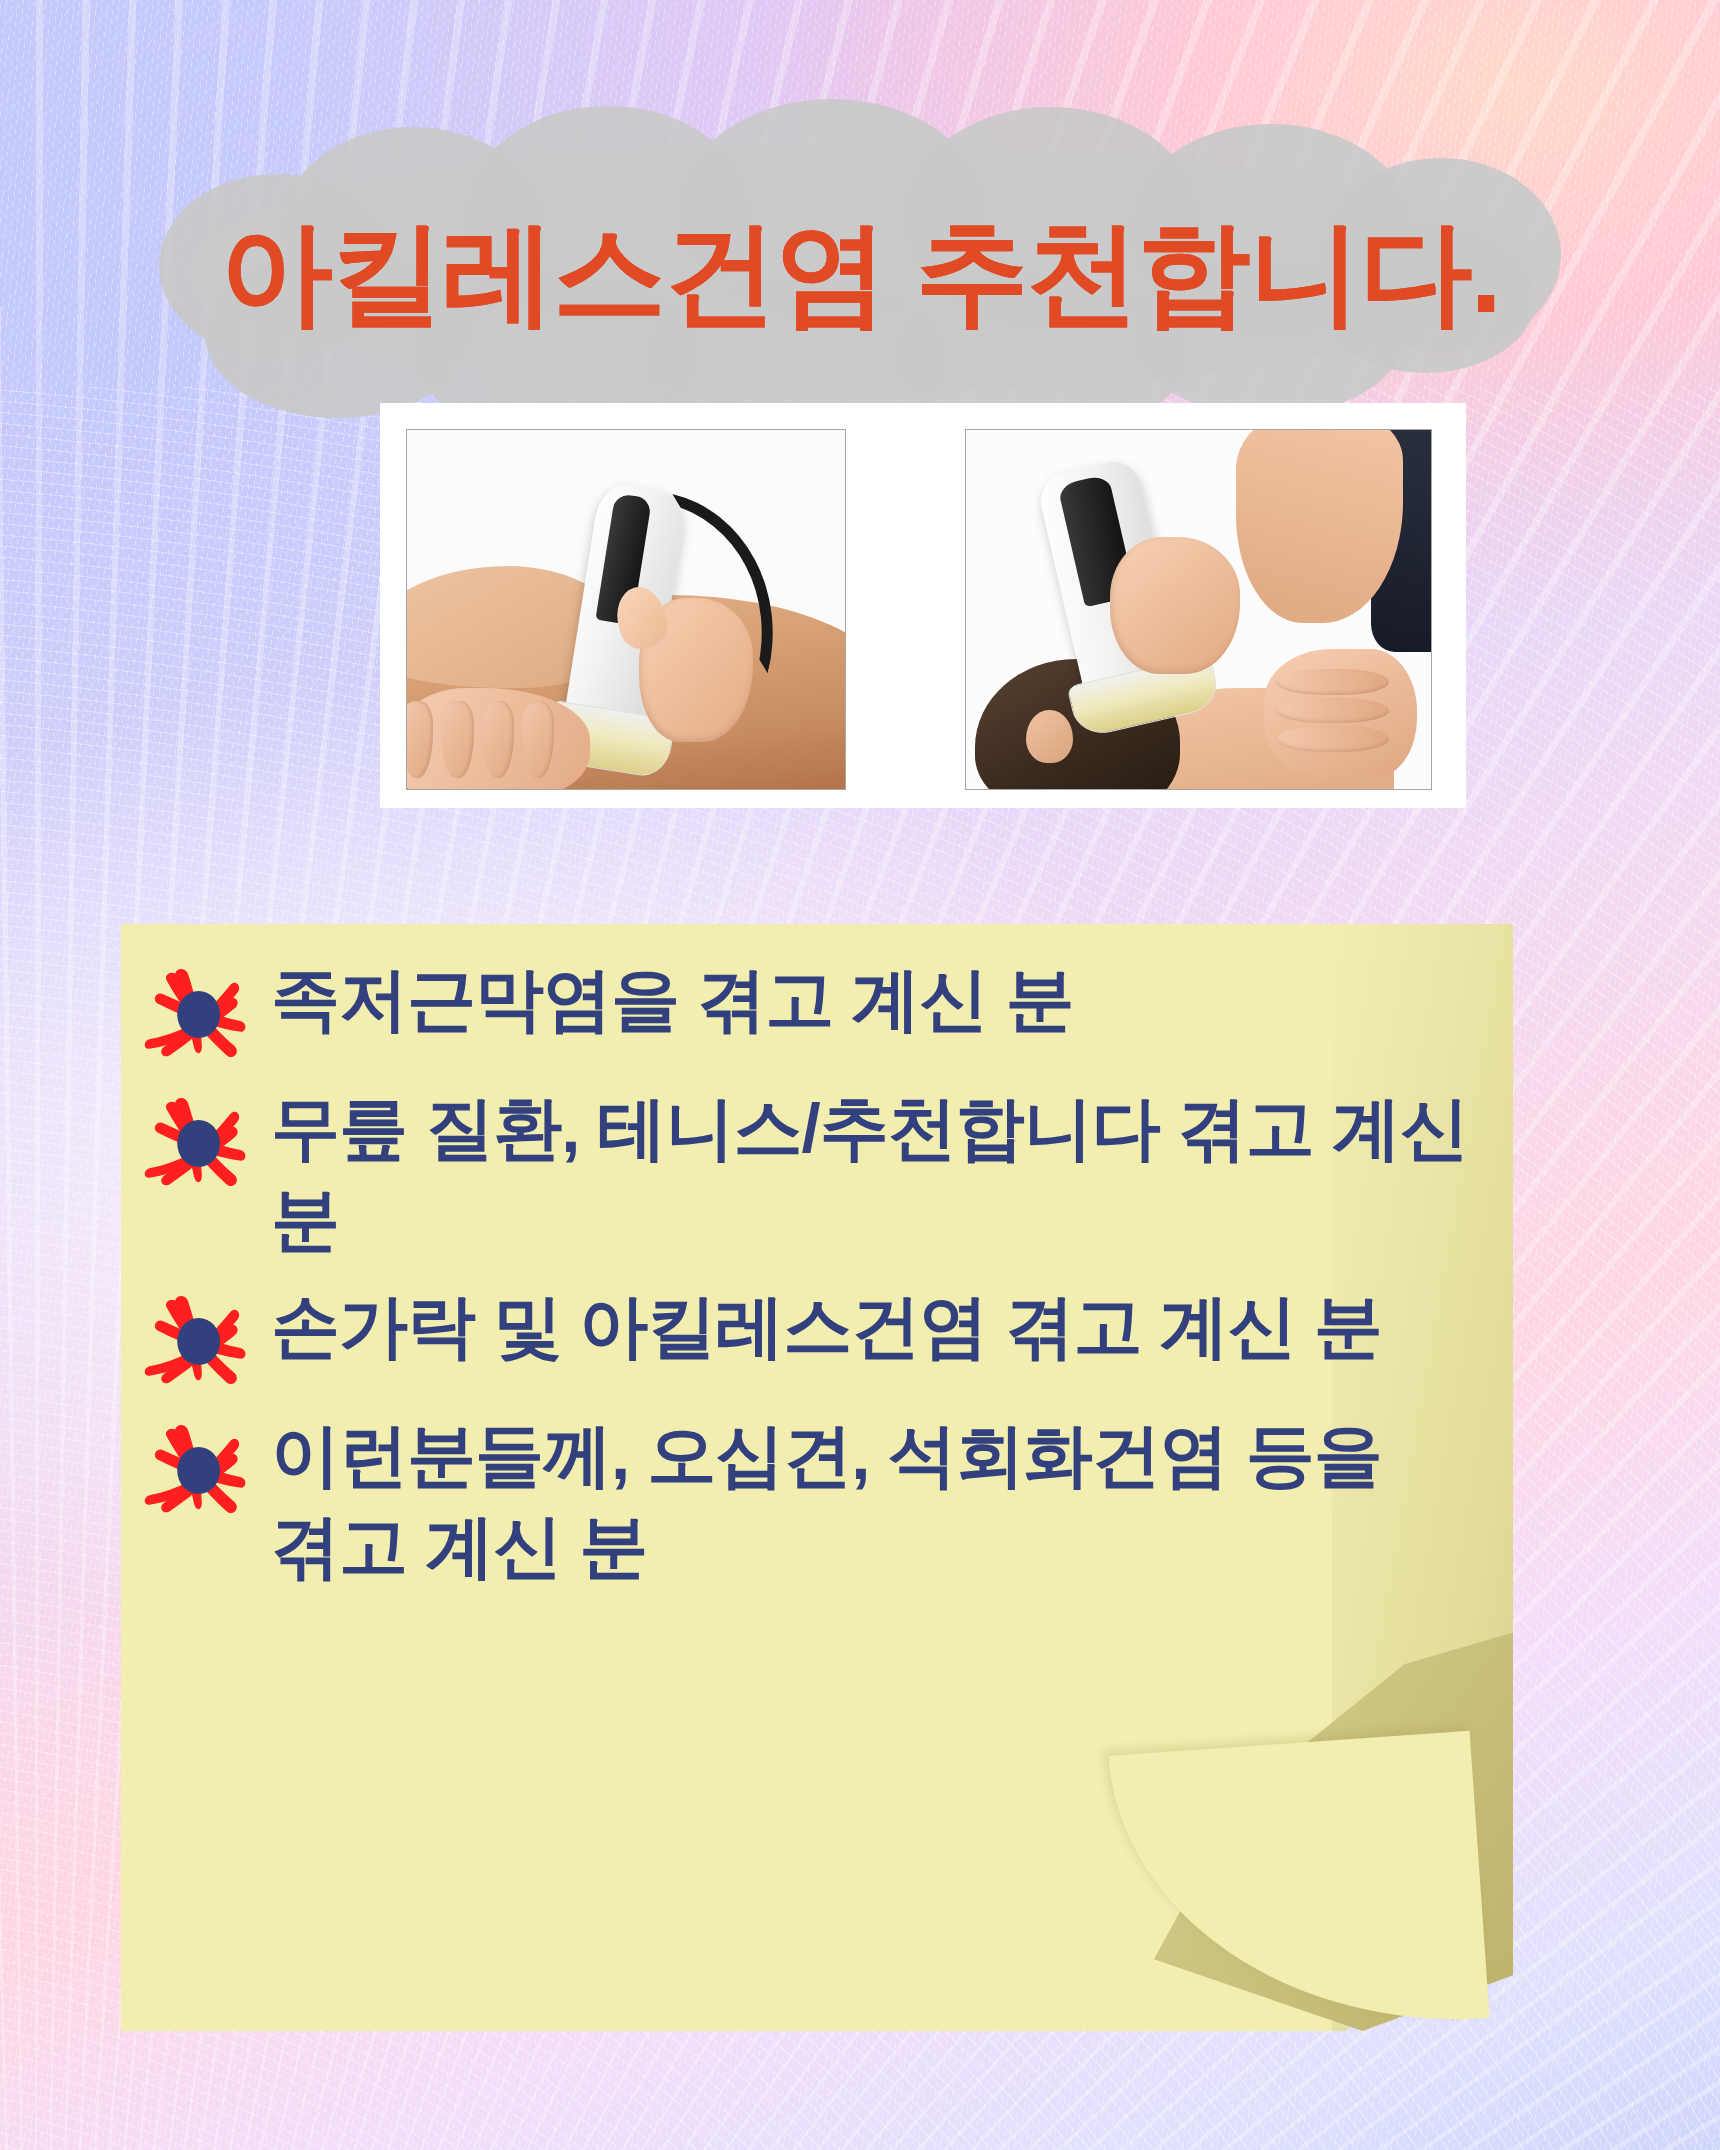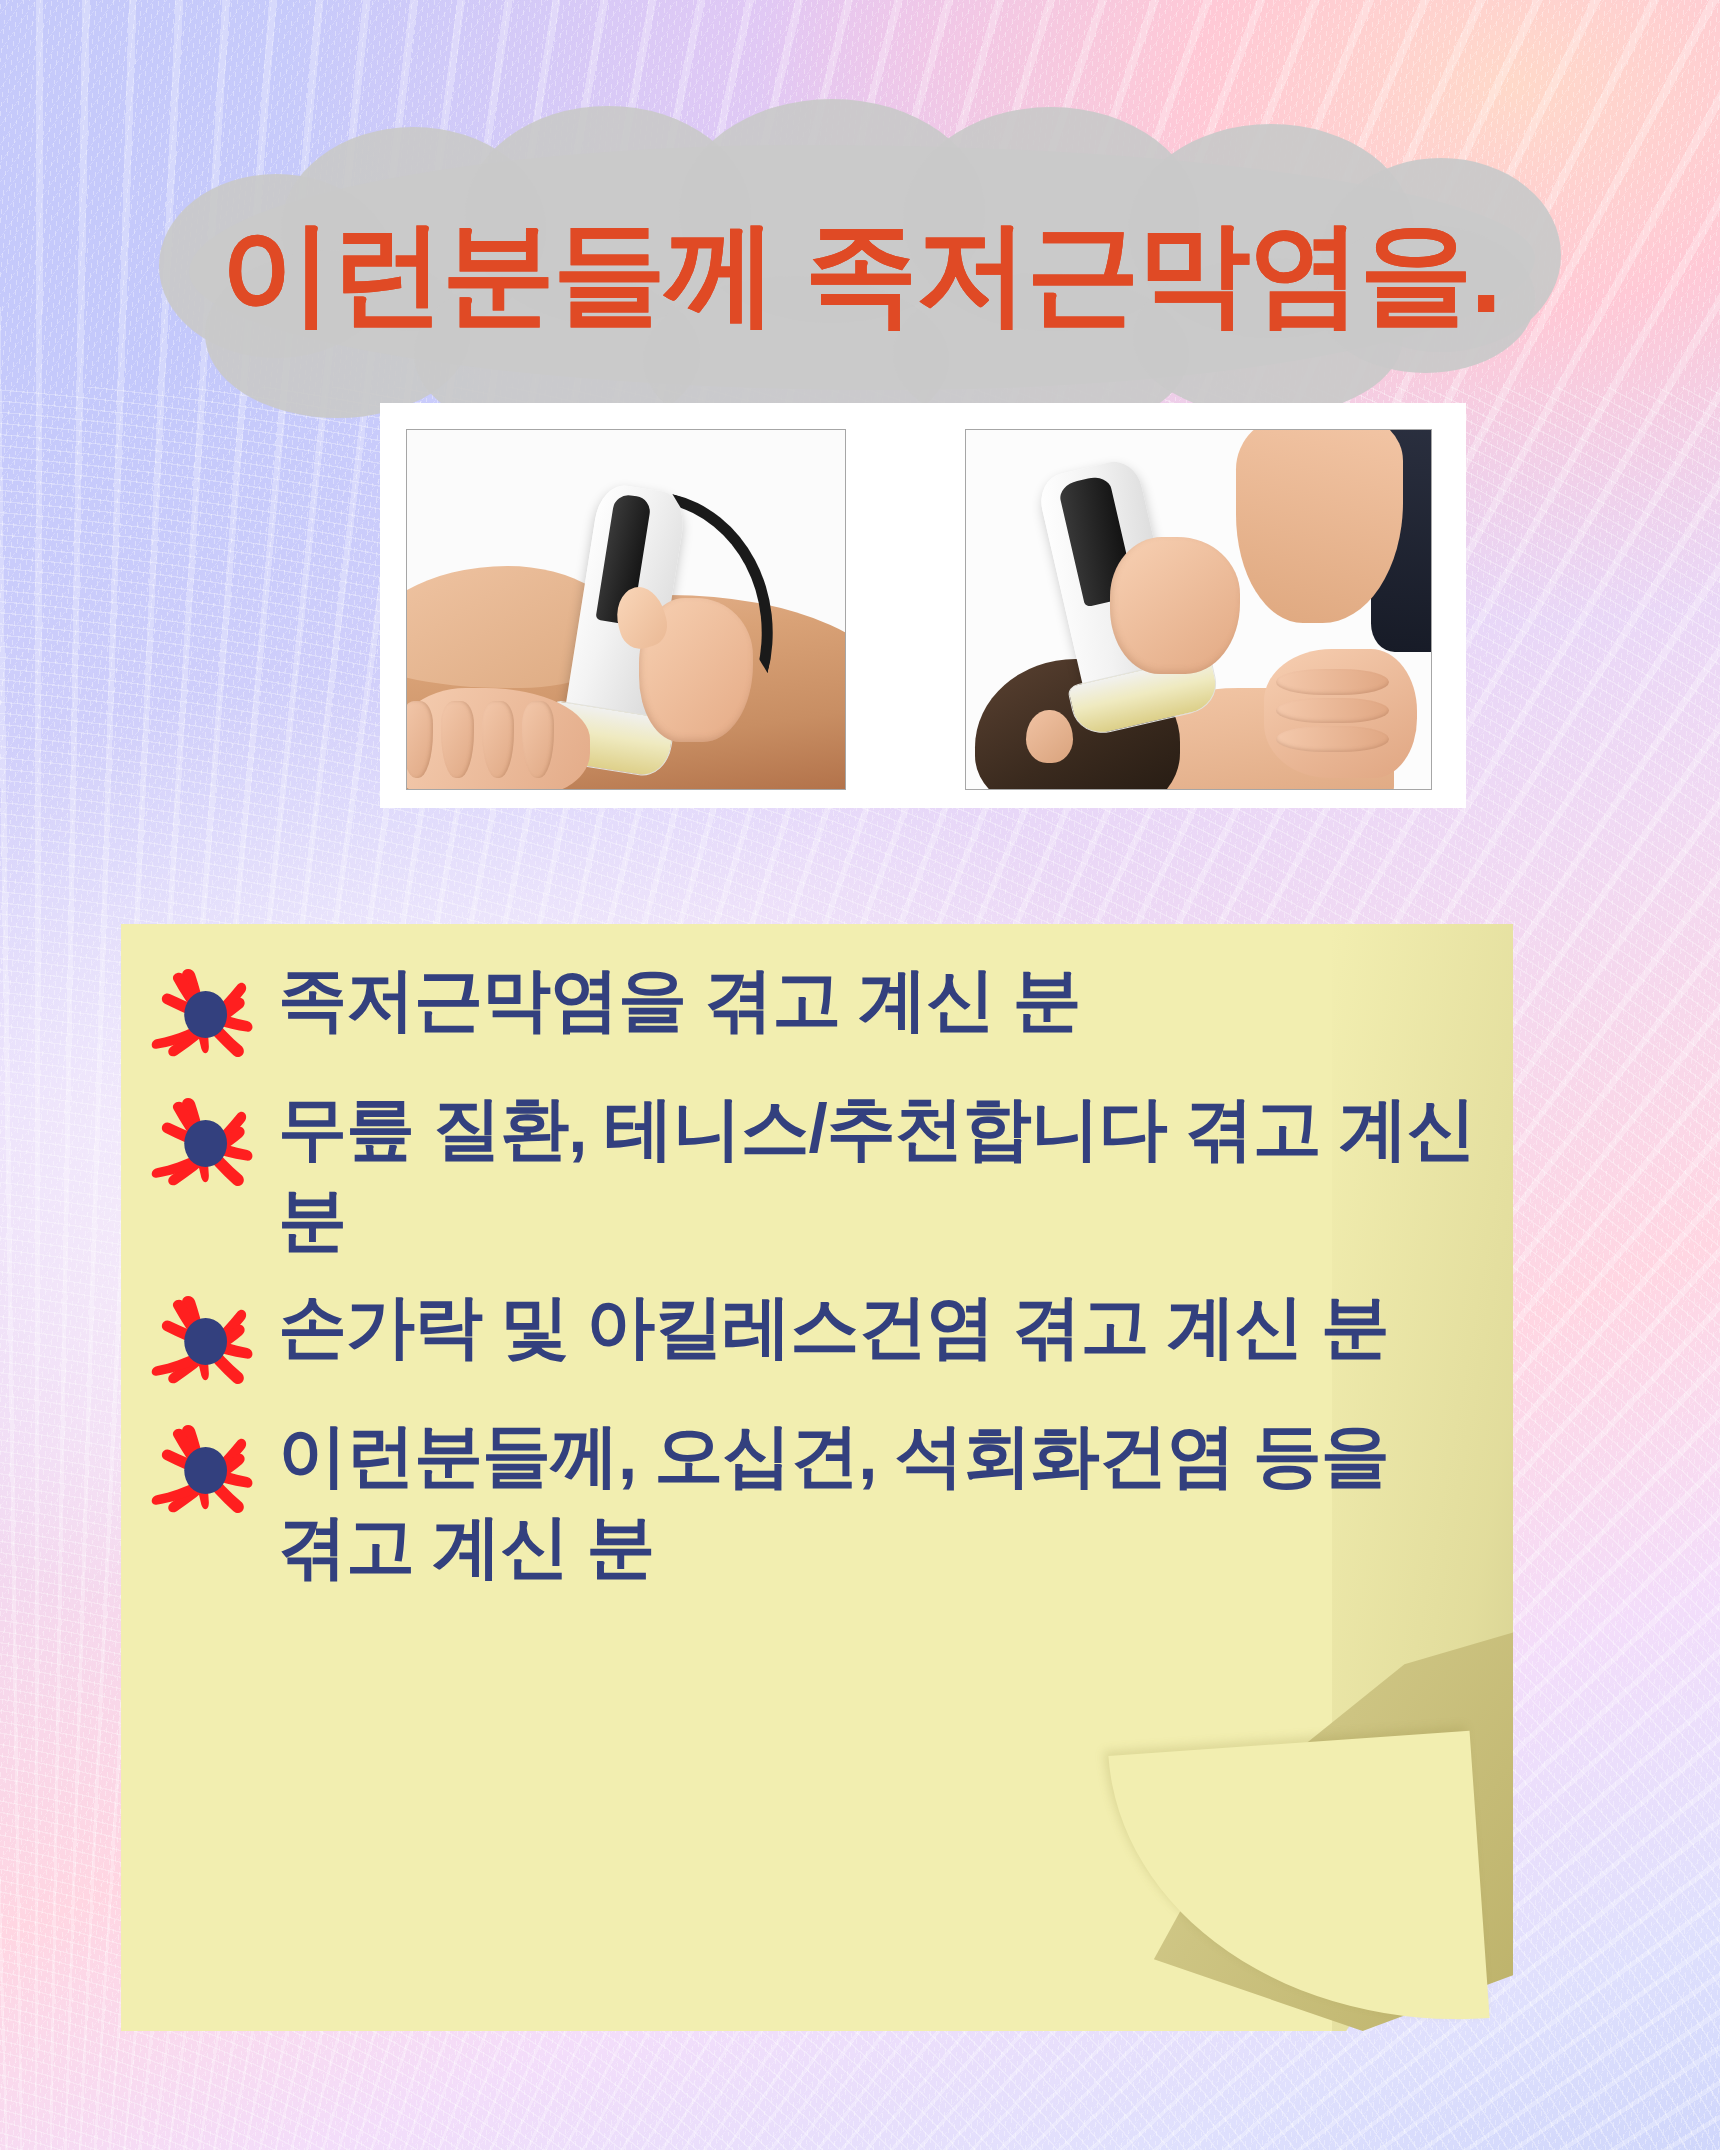--- a/index.html
+++ b/index.html
@@ -234,21 +234,21 @@
   .curl-front{
     position:absolute;right:2.4%;bottom:0;width:26%;height:26%;
     background:#f2eeb0;
     border-radius:0 0 0 100%;
     transform:rotate(-4deg);
     box-shadow:-4.1px -5.1px 9.2px rgba(150,140,70,.22);
   }
 
   
   .list{position:absolute;left:0;top:0;width:100%;padding:30px 0 0 0;}
-  .row{display:flex;align-items:flex-start;margin-bottom:15.3px;margin-left:7px;}
+  .row{display:flex;align-items:flex-start;margin-bottom:15.3px;}
   .star-cell{width:150px;min-width:150px;padding-top:7.1px;display:flex;justify-content:center;}
   .star-icon{width:107px;height:107px;display:block;}
   .row-text{
     color:#33407e;font-size:69px;font-weight:900;line-height:1.32;
     letter-spacing:-1px;padding-right:77px;
   }
   .r2 .row-text,.r3 .row-text{padding-right:31px;}
   .r4 .row-text{padding-right:102px;}
 </style>
 </head>
@@ -271,21 +271,21 @@
     <div class="puff" style="left:551px;top:2px;width:306px;height:224px;"></div>
     <div class="puff" style="left:775px;top:10.2px;width:296px;height:224px;"></div>
     <div class="puff" style="left:1000px;top:26.5px;width:286px;height:214px;"></div>
     <div class="puff" style="left:1193px;top:61px;width:240px;height:194px;"></div>
     <div class="puff" style="left:77px;top:153px;width:265px;height:168px;"></div>
     <div class="puff" style="left:286px;top:173px;width:286px;height:168px;"></div>
     <div class="puff" style="left:515px;top:179px;width:306px;height:168px;"></div>
     <div class="puff" style="left:765px;top:176px;width:296px;height:163px;"></div>
     <div class="puff" style="left:1005px;top:161px;width:270px;height:158px;"></div>
     <div class="puff" style="left:1188px;top:128px;width:219px;height:148px;"></div>
-    <div class="title-text">이런분들께 족저근막염을.</div>
+    <div class="title-text">아킬레스건염 추천합니다.</div>
   </div>
 
   <div class="photo-panel">
 
     <div class="photo photo-left">
       <div class="ph-canvas">
         <div class="p1-bg"></div>
         <div class="p1-back"></div>
         <div class="p1-shoulder"></div>
         <div class="p1-dev">

